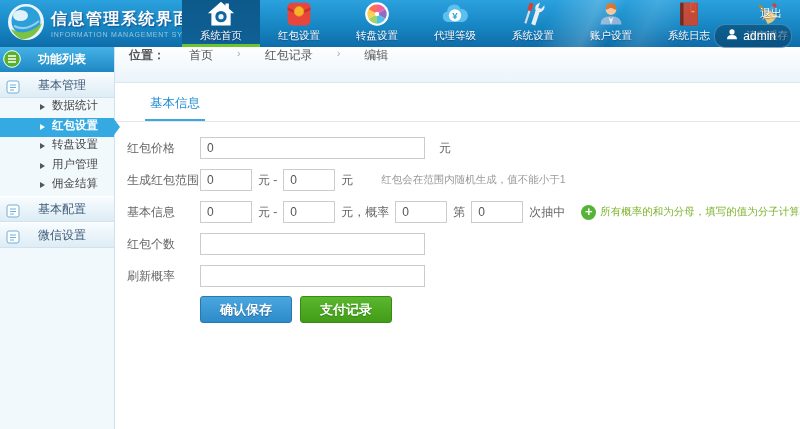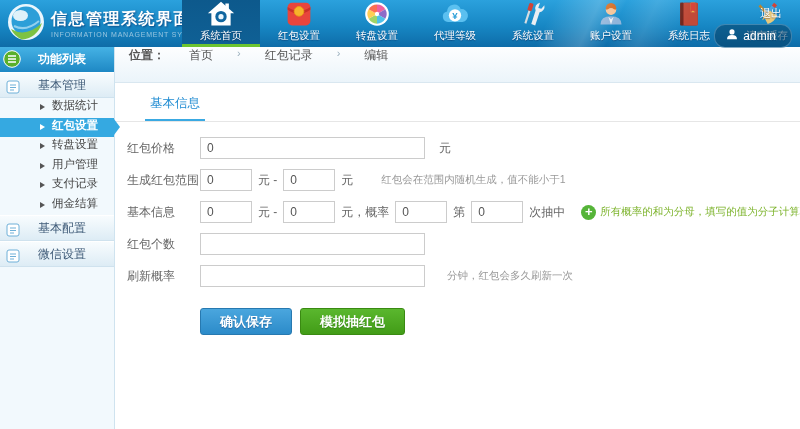--- a/index.html
+++ b/index.html
@@ -55,21 +55,21 @@
   .form{padding-top:10px}
   .form-row{position:relative;height:32px;display:flex;align-items:center;padding-left:85px}
   .form-label{position:absolute;left:12px;width:72px;font-size:12px;color:#666;white-space:nowrap}
   input.txt{height:20px;border:1px solid #ccc;font-size:12px;color:#555;padding:0 6px;background:#fff;font-family:inherit;flex:none}
   .w-lg{width:211px}
   .w-sm{width:38px}
   .infix{font-size:12px;color:#666;margin:0 6px;white-space:nowrap}
   .hint{font-size:10.5px;color:#999;margin-left:22px;white-space:nowrap}
   .hint-green{font-size:10.5px;color:#7cb32b;display:flex;align-items:center;white-space:nowrap}
   .plus-btn{width:15px;height:15px;flex:none;border-radius:50%;background:#55b438;color:#fff;font-size:13px;line-height:14px;text-align:center;font-weight:bold;margin:0 4px 0 10px;cursor:pointer}
-  .btn-row{display:flex;gap:8px;padding-left:85px;margin-top:16px}
+  .btn-row{display:flex;gap:8px;padding-left:85px;margin-top:4px}
   .btn{height:27px;border-radius:3px;color:#fff;font-size:13px;font-weight:bold;cursor:pointer;font-family:inherit;padding:0 19px;box-sizing:border-box}
   .btn-blue{background:linear-gradient(180deg,#4aa6de,#2c8bc9);border:1px solid #2779b0;text-shadow:0 1px 1px rgba(0,0,60,.3)}
   .btn-green{background:linear-gradient(180deg,#5ab72e,#429c17);border:1px solid #3a8a12;text-shadow:0 1px 1px rgba(0,60,0,.3)}
 </style>
 </head>
 <body>
 
 <div class="header">
   <div class="logo">
     <span><svg viewBox="0 0 40 40">
@@ -204,23 +204,20 @@
     <div class="side-item active">
       <span>红包设置</span>
     </div>
     <div class="side-item">
       <span>转盘设置</span>
     </div>
     <div class="side-item">
       <span>用户管理</span>
     </div>
     <div class="side-item">
-      <span>支付记录</span>
-    </div>
-    <div class="side-item">
       <span>佣金结算</span>
     </div>
 
     <div class="side-section">
       <span class="ic"><svg viewBox="0 0 14 14">
         <rect x="1" y="1" width="12" height="12" rx="2" fill="#fff" stroke="#6fb0d8"></rect>
         <path d="M4 5 h6 M4 7.5 h6 M4 10 h4" stroke="#6fb0d8" stroke-width="1.2"></path>
       </svg></span>
       <span>基本配置</span>
     </div>
@@ -283,23 +280,22 @@
       </div>
 
       <div class="form-row">
         <span class="form-label">红包个数</span>
         <input class="txt w-lg" type="text" value="" style="">
       </div>
 
       <div class="form-row">
         <span class="form-label">刷新概率</span>
         <input class="txt w-lg" type="text" value="" style="">
-        <span class="hint">分钟，红包会多久刷新一次</span>
       </div>
 
       <div class="btn-row">
         <button class="btn btn-blue">确认保存</button>
-        <button class="btn btn-green">模拟抽红包</button>
+        <button class="btn btn-green">支付记录</button>
       </div>
 
     </div>
   </div>
 </div>
 
 </body></html>

